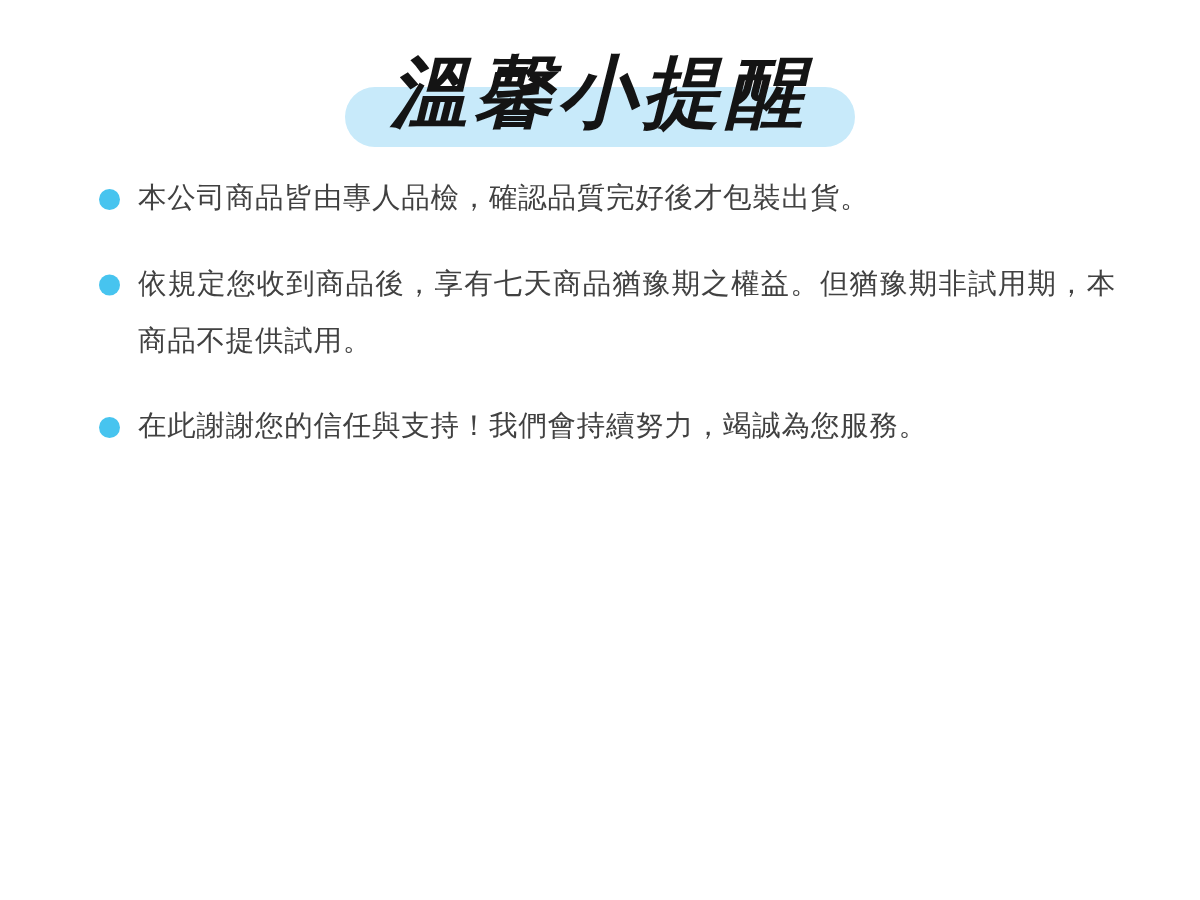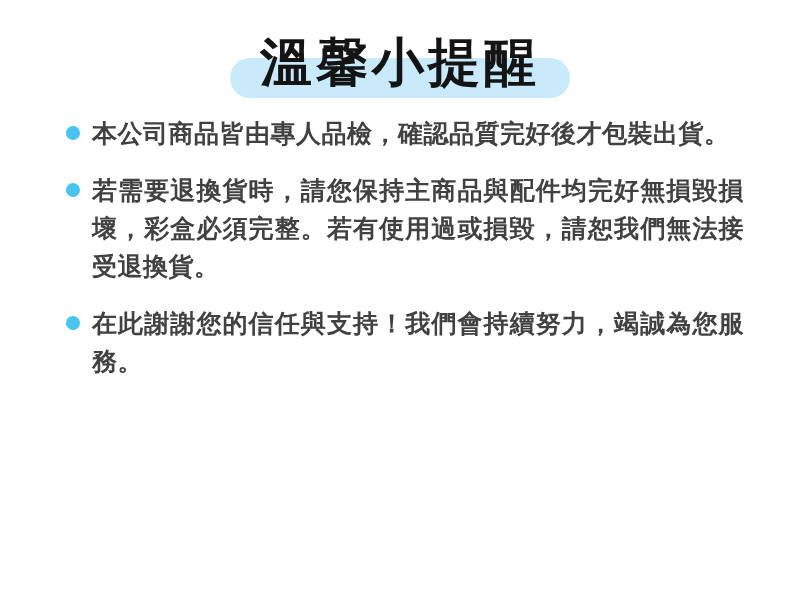--- a/index.html
+++ b/index.html
@@ -17,20 +17,21 @@
     box-sizing: border-box;
   }
   
   .header {
     padding-top: 32px;
     text-align: center;
   }
   .title-wrap {
     position: relative;
     display: inline-block;
+    font-style: italic;
   }
   .title-pill {
     position: absolute;
     left: -30px;
     right: -30px;
     top: 26px;
     height: 40px;
     background: #c8eafa;
     border-radius: 22px;
     z-index: 0;
@@ -48,23 +49,23 @@
   
   .notice-list {
     margin: 22px 56px 0 66px;
     padding: 0;
     list-style: none;
   }
   .notice-item {
     position: relative;
     padding-left: 26px;
     margin-bottom: 19px;
-    font-size: 25px;
+    font-size: 19px;
     line-height: 38px;
-    font-weight: 700;
+    font-weight: 400;
     color: #414141;
     letter-spacing: 0.5px;
     text-align: justify;
   }
   .bullet-dot {
     position: absolute;
     left: 0;
     top: 12px;
     width: 14px;
     height: 14px;
@@ -84,21 +85,21 @@
     </div>
   </div>
 
   <ul class="notice-list">
     <li class="notice-item">
       <span class="bullet-dot"></span>
       <span>本公司商品皆由專人品檢，確認品質完好後才包裝出貨。</span>
     </li>
     <li class="notice-item">
       <span class="bullet-dot"></span>
-      <span>若需要退換貨時，請您保持主商品與配件均完好無損毀損壞，彩盒必須完整。若有使用過或損毀，請恕我們無法接受退換貨。</span>
+      <span>依規定您收到商品後，享有七天商品猶豫期之權益。但猶豫期非試用期，本商品不提供試用。</span>
     </li>
     <li class="notice-item">
       <span class="bullet-dot"></span>
       <span>在此謝謝您的信任與支持！我們會持續努力，竭誠為您服務。</span>
     </li>
   </ul>
 
 </div>
 
 </body></html>

